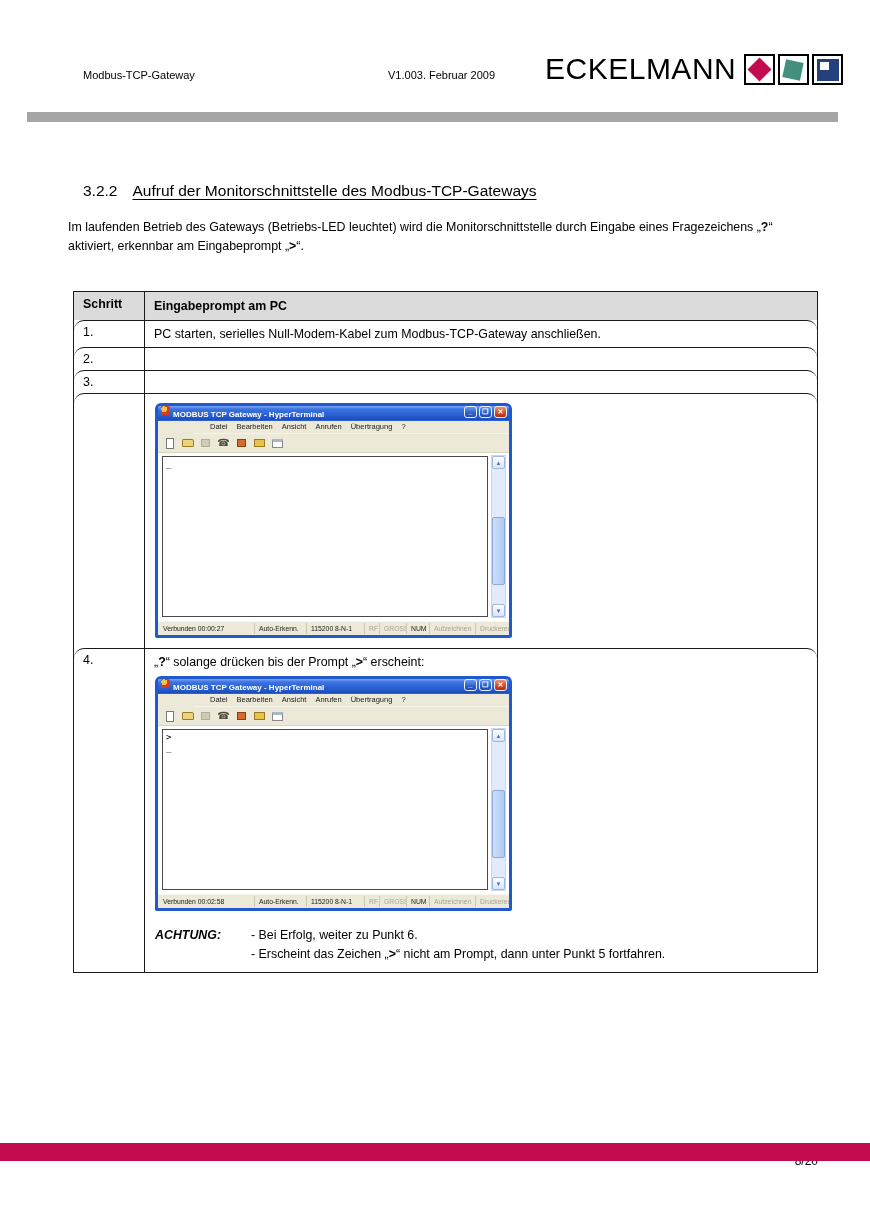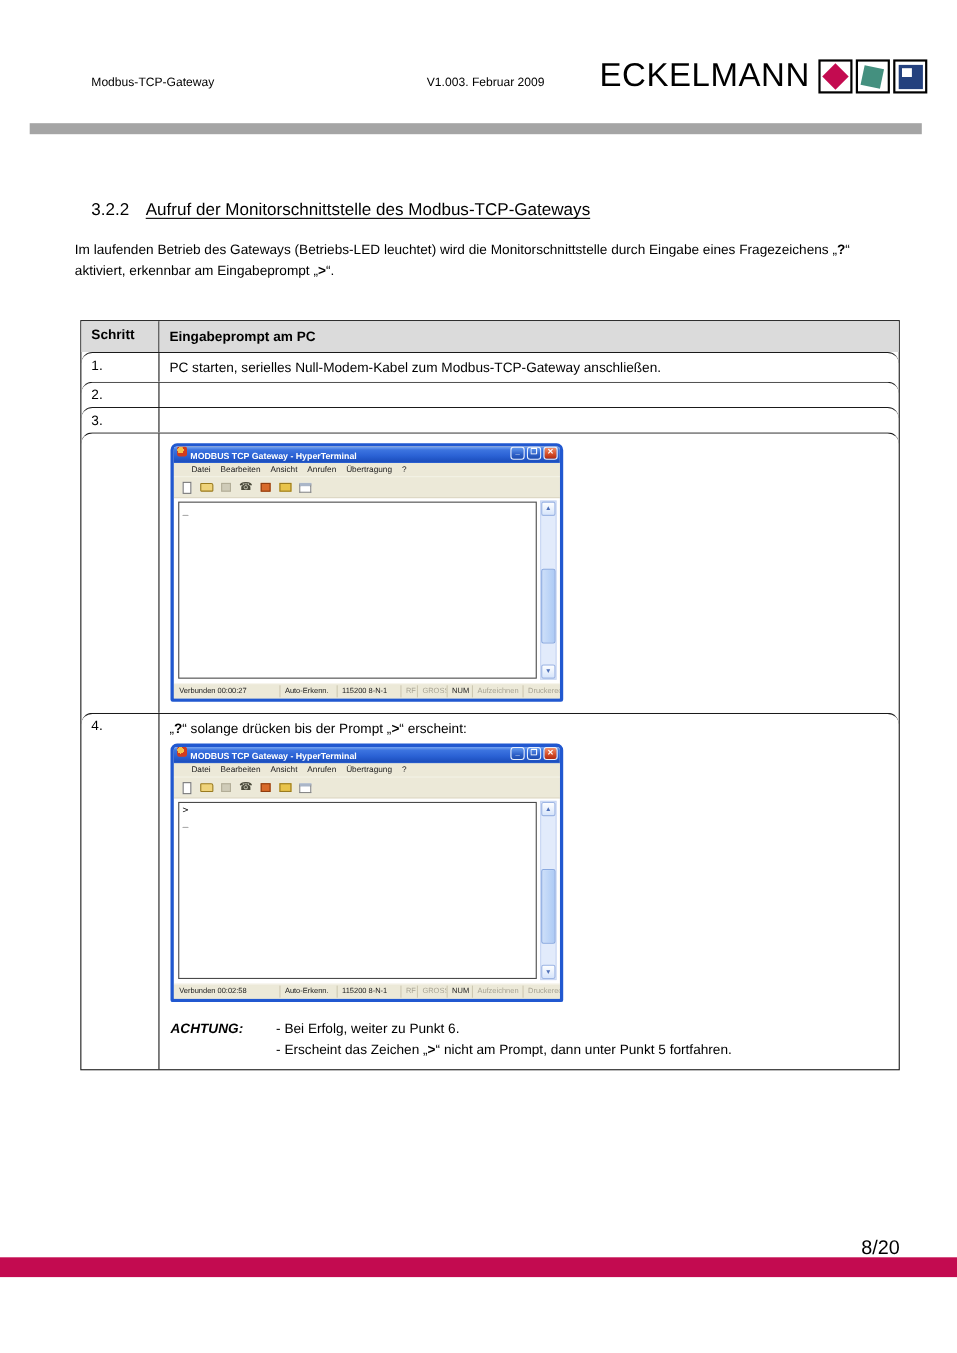--- a/index.html
+++ b/index.html
@@ -48,21 +48,21 @@
     background:linear-gradient(180deg,#7AA7F2 0%,#3C74E0 20%,#2B62D5 55%,#1C4FBE 90%,#3367D8 100%); }
   .app-icon { width:9px; height:9px; border-radius:2px; flex:0 0 9px;
     background:radial-gradient(circle at 35% 35%, #F5C04A 0 35%, #D23B1E 36% 100%); }
   .wtitle { flex:1; color:#fff; font-size:8px; font-weight:bold; white-space:nowrap; overflow:hidden; }
   .winbtns { display:flex; gap:2px; }
   .wbtn { width:13px; height:12px; border:1px solid #EAF0FC; border-radius:3px; color:#fff;
     font-size:7px; line-height:9px; text-align:center; font-weight:bold;
     background:linear-gradient(180deg,#639AF0,#2E60C8 60%,#1D4CAE); }
   .wbtn.close { background:linear-gradient(180deg,#F0926F,#D8502A 55%,#B02B12); }
   .menubar { height:13px; background:#ECE9D8; display:flex; align-items:center; gap:9px;
-    padding-left:16px; font-size:7.5px; color:#1a1a1a; border-bottom:1px solid #F6F4EA; }
+    padding-left:16px; font-size:7.5px; color:#1a1a1a; border-bottom:1px solid #F6F4EA;margin-left:36px; }
   .toolbar { height:19px; background:#ECE9D8; display:flex; align-items:center; gap:5px;
     padding-left:5px; border-bottom:1px solid #D9D4C0; }
   .tico { display:inline-flex; align-items:center; justify-content:center; width:13px; height:14px; }
   .ico-page { width:8px; height:11px; background:#fff; border:1px solid #777; }
   .ico-folder { width:12px; height:8px; background:#EFD37A; border:1px solid #9A7B1F; border-radius:1px 2px 1px 1px; }
   .ico-gray { width:9px; height:8px; background:#CFCBB8; border:1px solid #B2AD97; }
   .ico-phone { font-size:10px; color:#4a4a3a; line-height:10px; }
   .ico-hot { width:9px; height:8px; background:#D86A2A; border:1px solid #8F3D0F; }
   .ico-recv { width:11px; height:8px; background:#E8C34A; border:1px solid #9A7B1F; }
   .ico-prop { width:11px; height:9px; background:#fff; border:1px solid #888; border-top:3px solid #AAB6C8; }
@@ -77,21 +77,21 @@
     background:linear-gradient(90deg,#CDDFF9,#AECBF5); border:1px solid #89A9E0; border-radius:2px; }
   .statusbar { height:14px; background:#ECE9D8; border-top:1px solid #F8F6EE; display:flex; align-items:center;
     font-size:6.8px; color:#1a1a1a; overflow:hidden; }
   .sseg { border-left:1px solid #CDC8B2; height:11px; line-height:11px; padding-left:4px; white-space:nowrap; overflow:hidden; }
   .sseg:first-child { border-left:none; padding-left:5px; }
   .sseg.dim { color:#A8A494; }
   .w1 { flex:0 0 96px; } .w2 { flex:0 0 52px; } .w3 { flex:0 0 58px; } .w4 { flex:0 0 15px; }
   .w5 { flex:0 0 27px; } .w6 { flex:0 0 23px; } .w7 { flex:0 0 46px; } .w8 { flex:0 0 46px; }
 
   
-  .page-num { position:absolute; right:52px; top:1124px; font-size:18px; }
+  .page-num { position:absolute; right:52px; top:1154px; font-size:12px; }
   .accent-bar { position:absolute; left:0; top:1143px; width:870px; height:18px; background:#C30B50; }
 </style>
 </head>
 <body>
 
 <div class="hdr-doc-title">Modbus-TCP-Gateway</div>
 <div class="hdr-version">
   <span>V1.0</span>
   <span>03. Februar 2009</span>
 </div>

